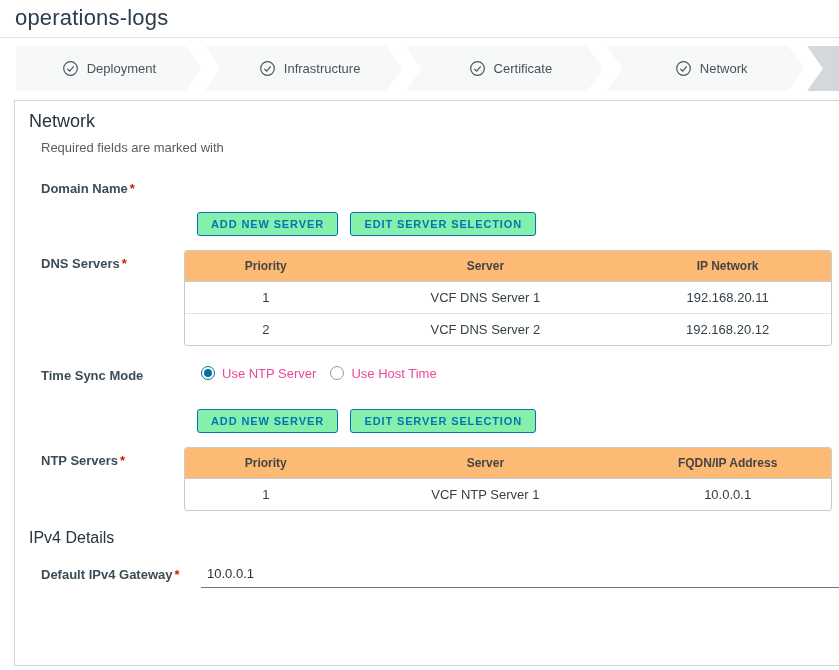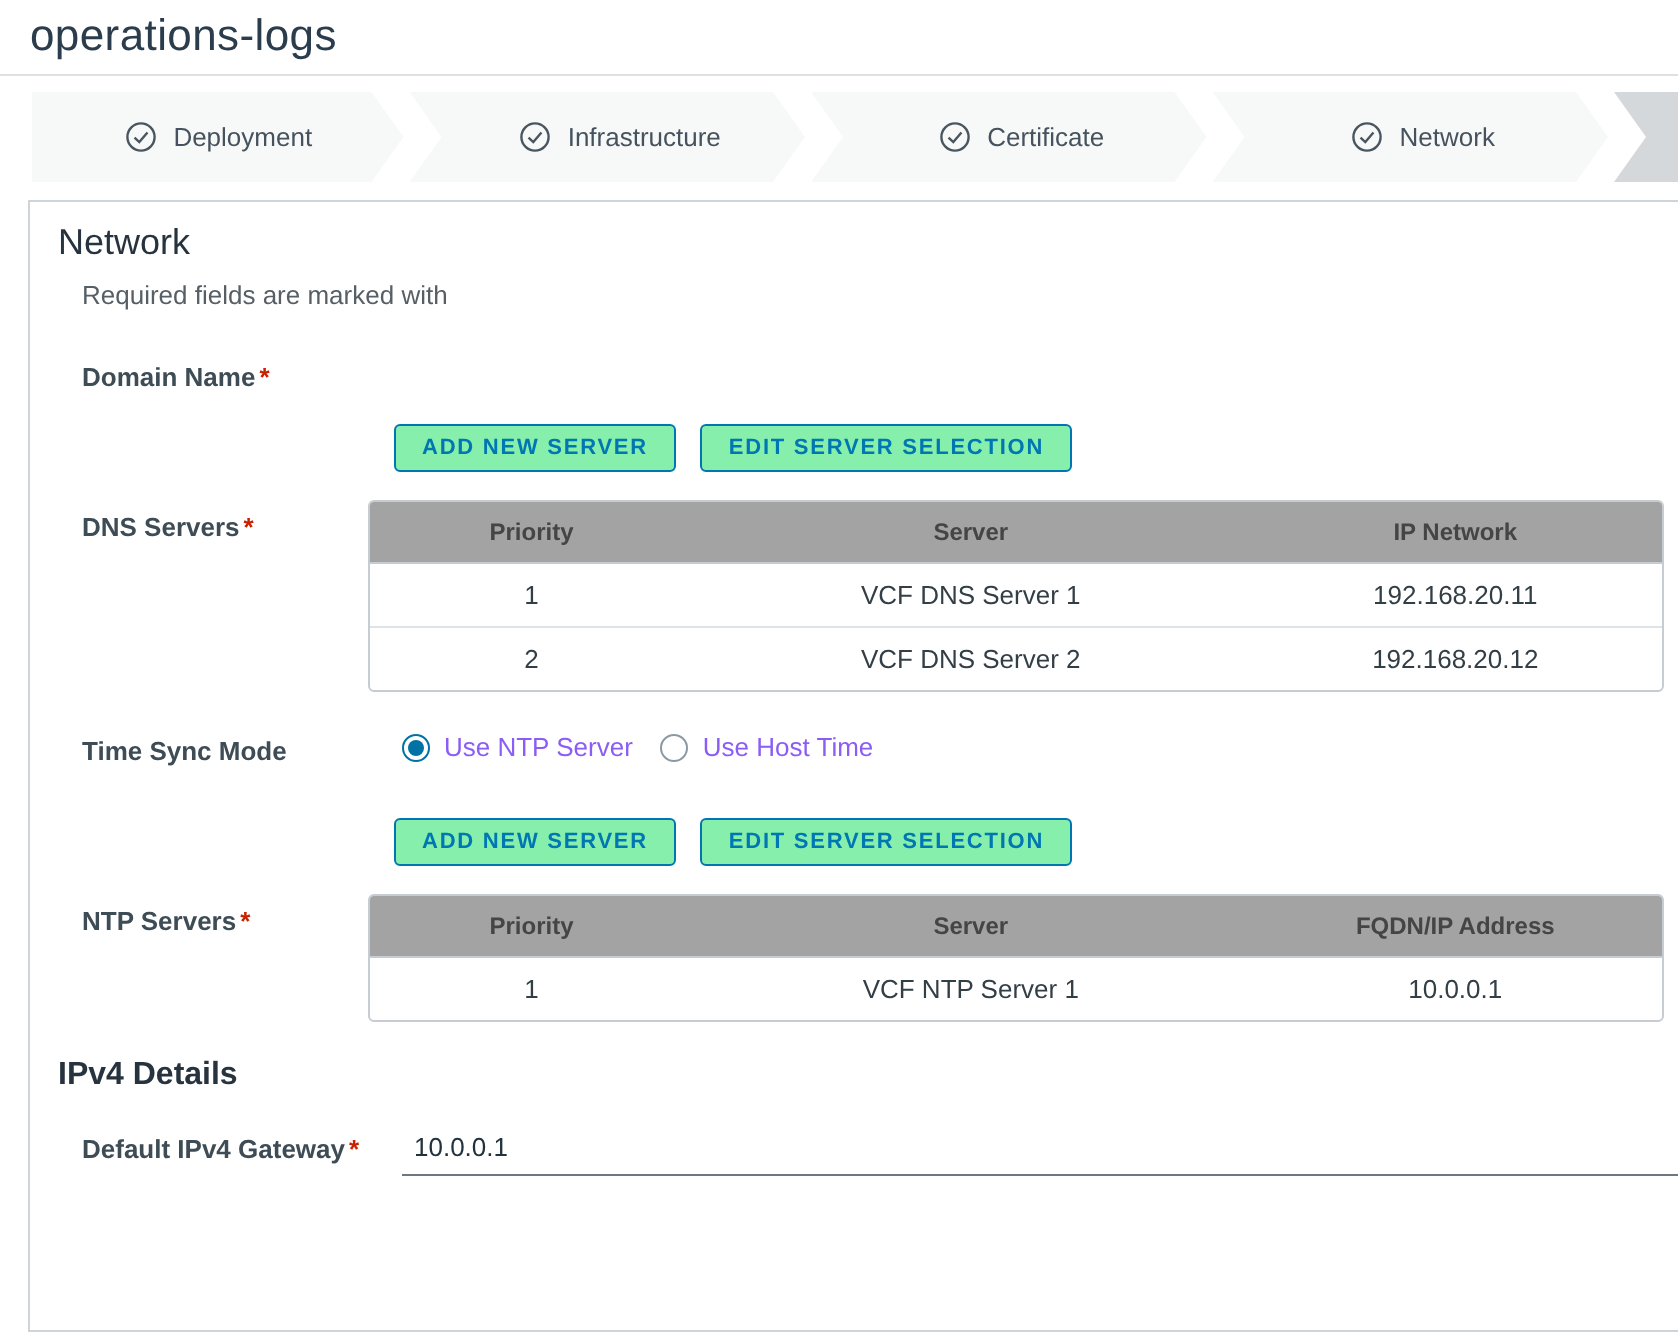--- a/index.html
+++ b/index.html
@@ -35,21 +35,21 @@
   }
 
   
   .card {
     margin: 9px 0 0 14px; height: 566px;
     border: 1px solid #cfd4d8; border-right: none;
     background: #fff; padding: 8px 0 0 26px;
   }
   .section-title { font-size: 18px; font-weight: 400; color: #27343f; margin: 2px 0 8px -12px; }
   .required-note { font-size: 13px; color: #565f66; margin: 0 0 20px 0; }
-  .subsection-title { font-size: 16px; font-weight: 700; color: #27343f; margin: 18px 0 14px -12px; }
+  .subsection-title { font-size: 16px; font-weight: 400; color: #27343f; margin: 18px 0 14px -12px; }
 
   
   .field-row { display: flex; align-items: flex-start; margin-bottom: 16px; }
   .field-label {
     flex: none; width: 160px; font-size: 13px; font-weight: 700;
     color: #3e4c56; padding-top: 6px; line-height: 15px;
   }
   .field-label.w143 { width: 143px; }
   .field-label.w156 { width: 156px; }
   .required-marker { color: #c92100; font-weight: 700; margin-left: 2px; }
@@ -71,35 +71,35 @@
     padding: 5px 13px 4px 13px; margin-right: 8px; cursor: pointer; line-height: 13px;
   }
 
   
   .table-wrap {
     border: 1px solid #c6ccd1; border-radius: 3px; overflow: hidden;
     width: 648px; background: #fff;
   }
   table.servers-table { border-collapse: collapse; width: 100%; font-size: 13px; }
   .servers-table th {
-    background: #a3a3a3; color: #454545; font-size: 12px; font-weight: 700;
+    background: #fdba74; color: #454545; font-size: 12px; font-weight: 700;
     text-align: center; padding: 8px 6px; border-bottom: 1px solid #c6ccd1;
   }
   .servers-table td {
     text-align: center; padding: 8px 6px; color: #333f46;
     border-bottom: 1px solid #dde3e6;
   }
   .servers-table tr:last-child td { border-bottom: none; }
   .servers-table .col-0 { width: 25%; }
   .servers-table .col-1 { width: 43%; }
   .servers-table .col-2 { width: 32%; }
 
   
   .radio-group { display: flex; align-items: center; gap: 14px; padding-top: 4px; }
-  .radio { display: flex; align-items: flex-end; gap: 7px; font-size: 13px; color: #8b5cf6; cursor: pointer; }
+  .radio { display: flex; align-items: flex-start; gap: 7px; font-size: 13px; color: #ec4899; cursor: pointer; }
   .radio-circle {
     width: 14px; height: 14px; border-radius: 50%;
     border: 1px solid #8c99a3; position: relative; flex: none; background: #fff;
   }
   .radio-circle[data-checked="true"] { border-color: #0072a3; }
   .radio-circle[data-checked="true"]::after {
     content: ""; position: absolute; inset: 2px; border-radius: 50%; background: #0072a3;
   }
 
   .mb-26 { margin-bottom: 26px; }

